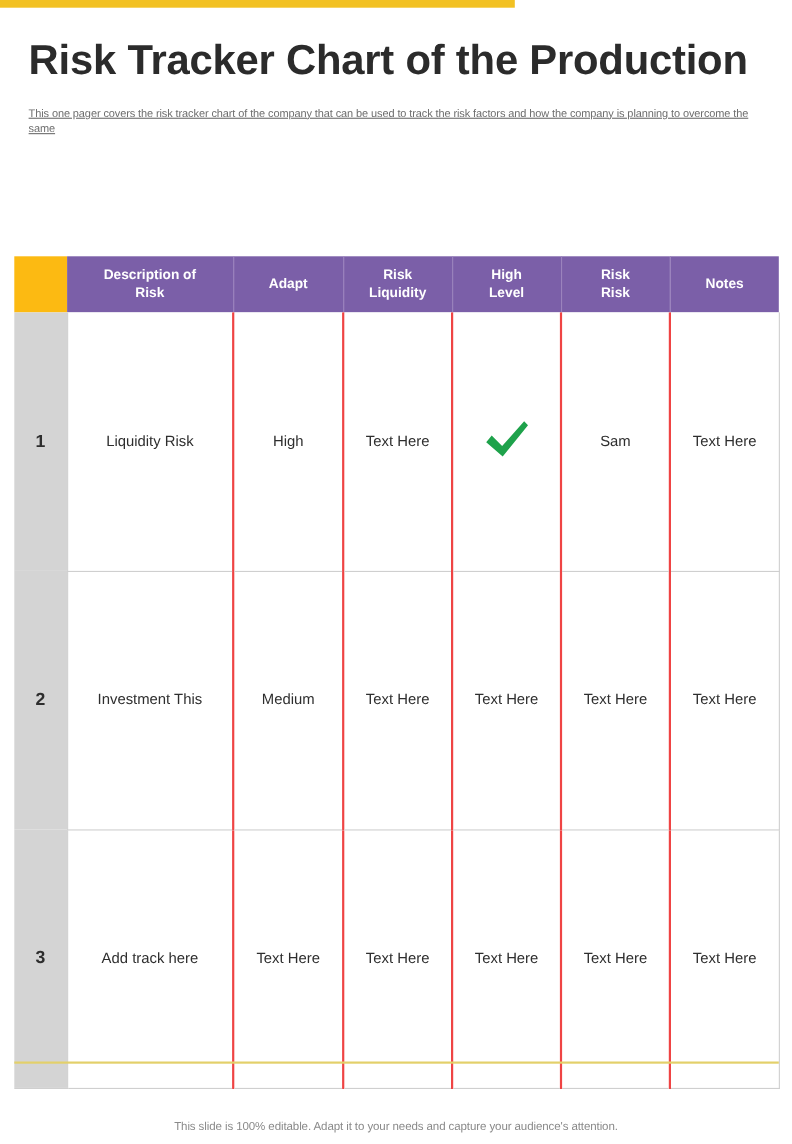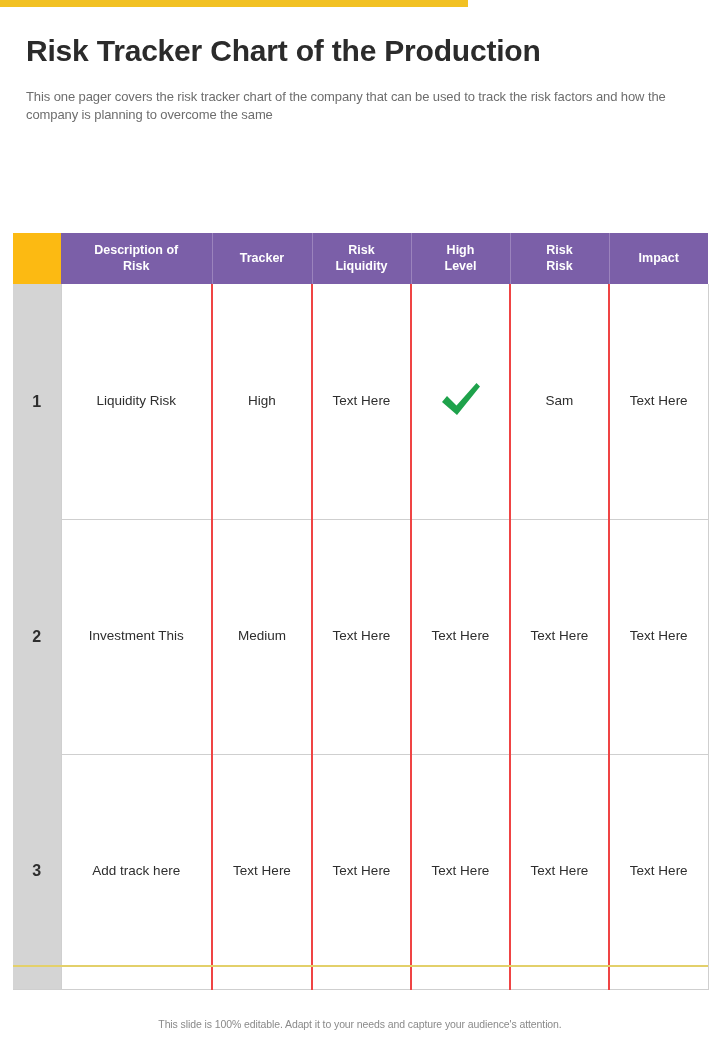--- a/index.html
+++ b/index.html
@@ -27,34 +27,35 @@
 
   
   .heading-block {
     position: absolute;
     left: 26px;
     top: 34px;
     width: 672px;
   }
   .page-title {
     margin: 0;
-    font-size: 30px;
+    font-size: 38px;
     font-weight: bold;
     color: #2b2b2b;
     letter-spacing: -0.2px;
     line-height: 1.15;
   }
   .page-subtitle {
     margin: 0;
     padding-top: 19px;
-    font-size: 13px;
+    font-size: 10px;
     line-height: 1.45;
     color: #6d6d6d;
     width: 670px;
     letter-spacing: -0.1px;
+    text-decoration: underline;
   }
 
   
   .risk-table {
     position: absolute;
     left: 13px;
     top: 189px;
     width: 695px;
     border-collapse: collapse;
     table-layout: fixed;
@@ -158,34 +159,34 @@
       <col class="c-owner">
       <col class="c-notes">
   </colgroup>
   <thead>
     <tr>
       <th class="num-head"></th>
       <th>
         <span>Description of</span><br>
         <span>Risk</span>
       </th>
-      <th>Tracker</th>
+      <th>Adapt</th>
       <th>
         <span>Risk</span><br>
         <span>Liquidity</span>
       </th>
       <th>
         <span>High</span><br>
         <span>Level</span>
       </th>
       <th>
         <span>Risk</span><br>
         <span>Risk</span>
       </th>
-      <th>Impact</th>
+      <th>Notes</th>
     </tr>
   </thead>
   <tbody>
 
     <tr>
       <td class="num-cell">1</td>
       <td class="first-body-col">Liquidity Risk</td>
       <td>High</td>
       <td>Text Here</td>
       <td>

